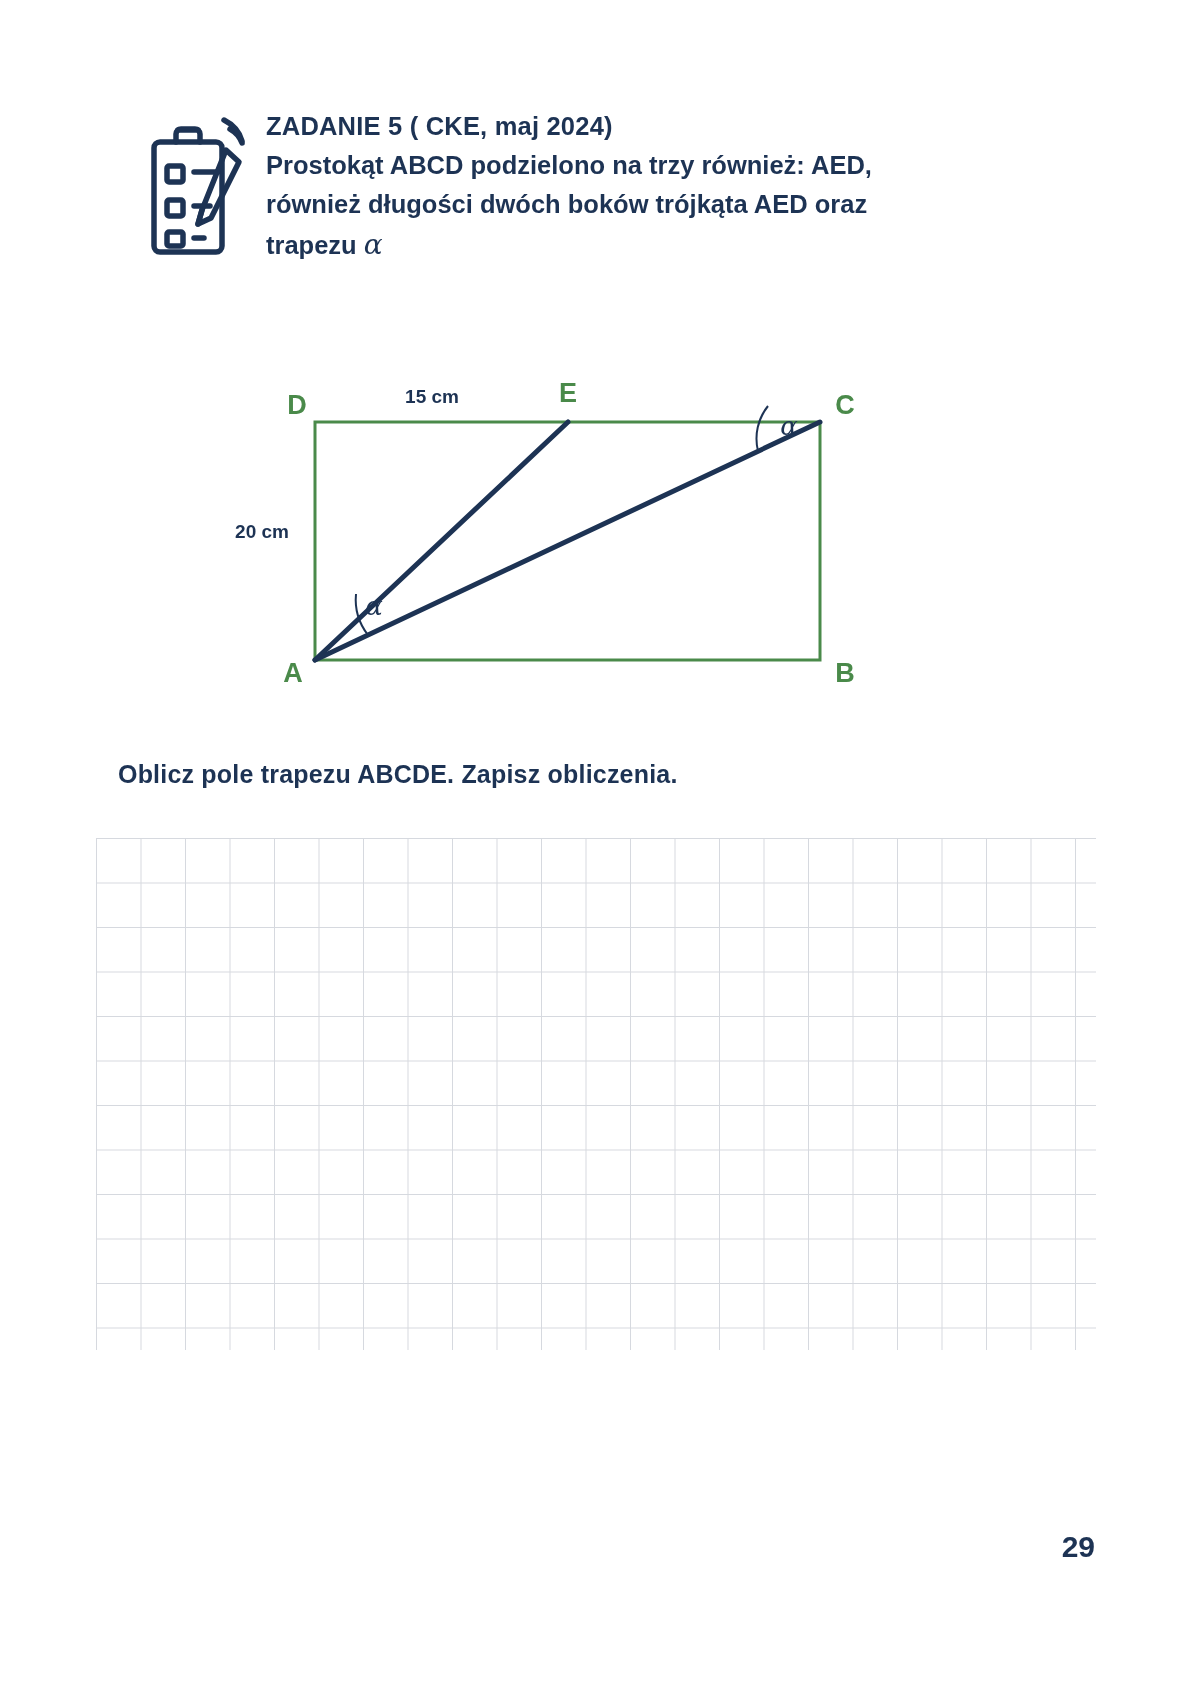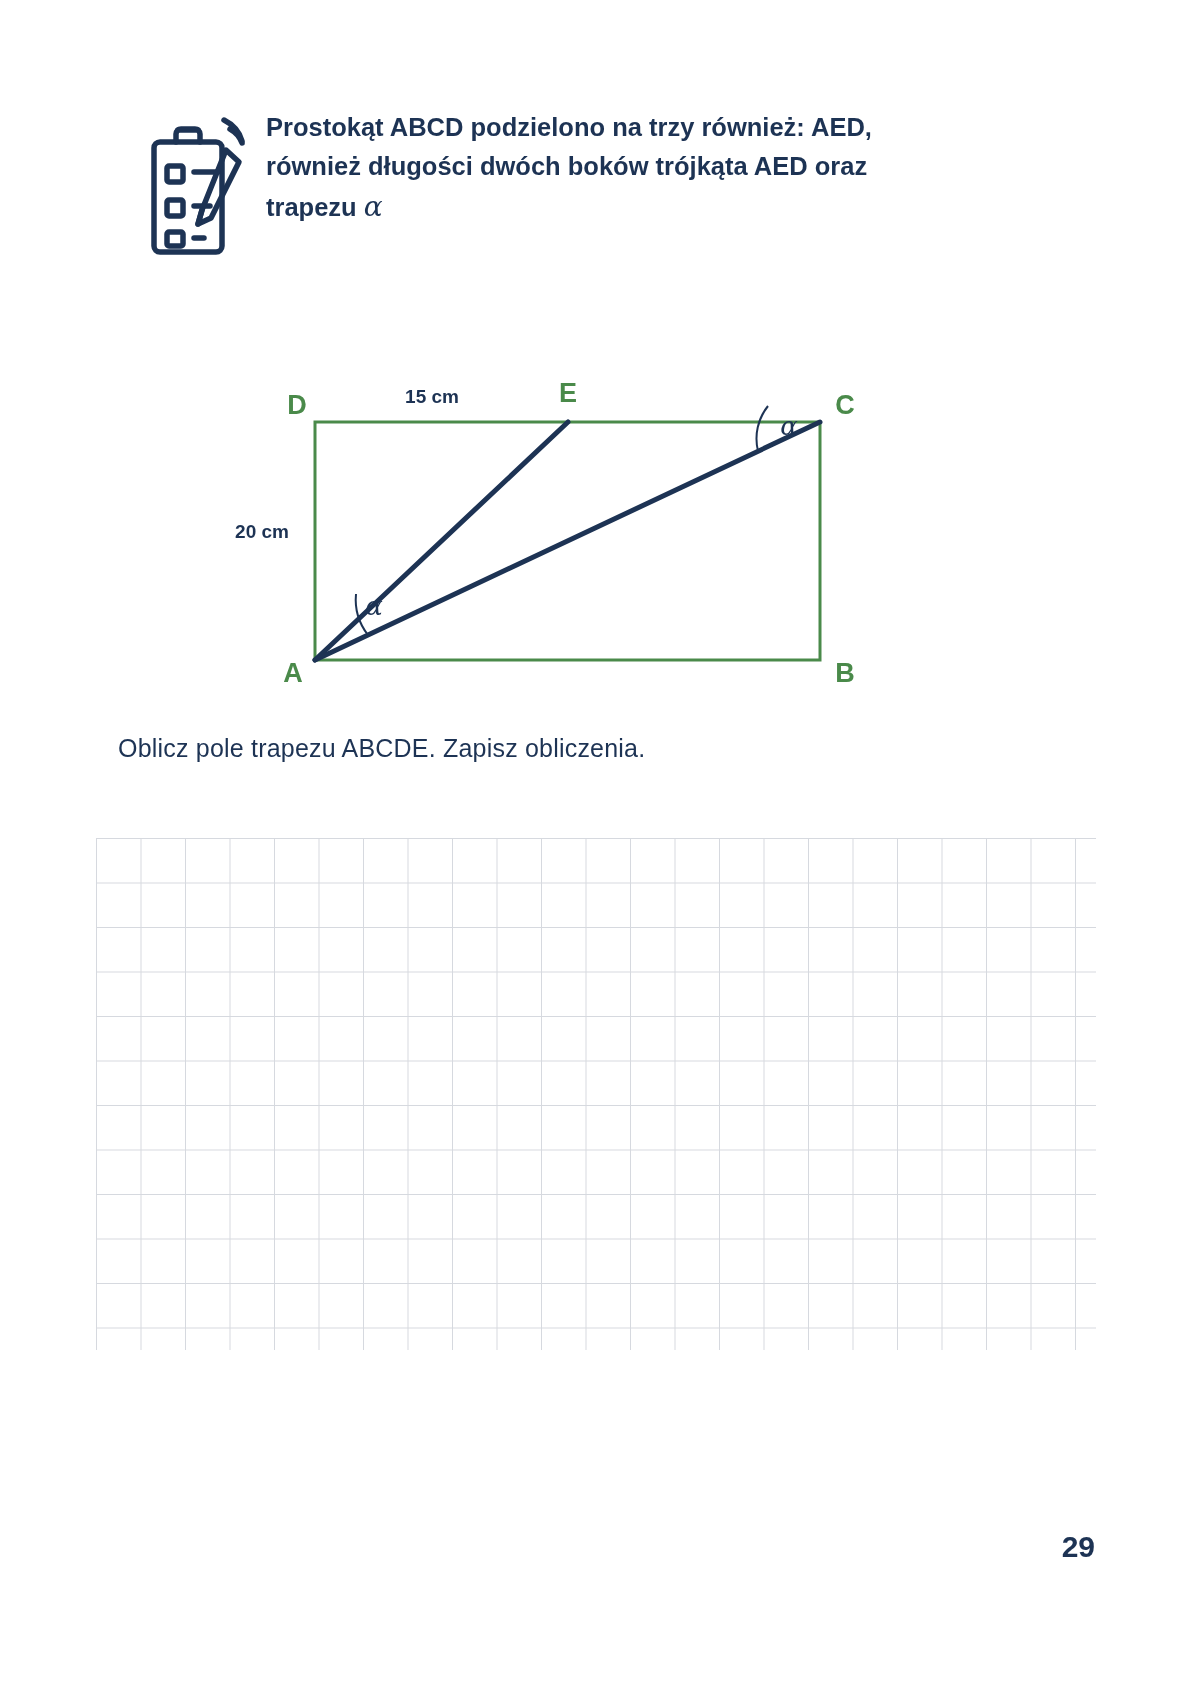--- a/index.html
+++ b/index.html
@@ -64,23 +64,23 @@
     top: 370px;
     width: 760px;
     height: 340px;
   }
   .figure svg { display: block; }
 
   
   .question {
     position: absolute;
     left: 118px;
-    top: 734px;
+    top: 760px;
     font-size: 25px;
-    font-weight: normal;
+    font-weight: bold;
     color: #1d3354;
     letter-spacing: 0.2px;
   }
 
   
   .grid-area {
     position: absolute;
     left: 96px;
     top: 838px;
     width: 1000px;
@@ -120,20 +120,21 @@
       <path d="M56 92 H72"></path>
       <path d="M56 124 H66"></path>
       <path d="M88 36 L101 48 L73 104 L60 110 L64 96 Z"></path>
       <path d="M60 110 L64 96"></path>
       <path d="M92 15 q9 5 12 14"></path>
       <path d="M86 6 q14 7 18 21"></path>
     </svg>
   </div>
 
   <div class="task-text">
+    <div class="task-title">ZADANIE 5 ( CKE, maj 2024)</div>
     <div class="task-body">
       <div>Prostokąt ABCD podzielono na trzy również: AED,</div>
       <div>również długości dwóch boków trójkąta AED oraz</div>
       <div>
         <span>trapezu</span>
         <span class="alpha-inline">α</span>
       </div>
     </div>
   </div>
 </div>

